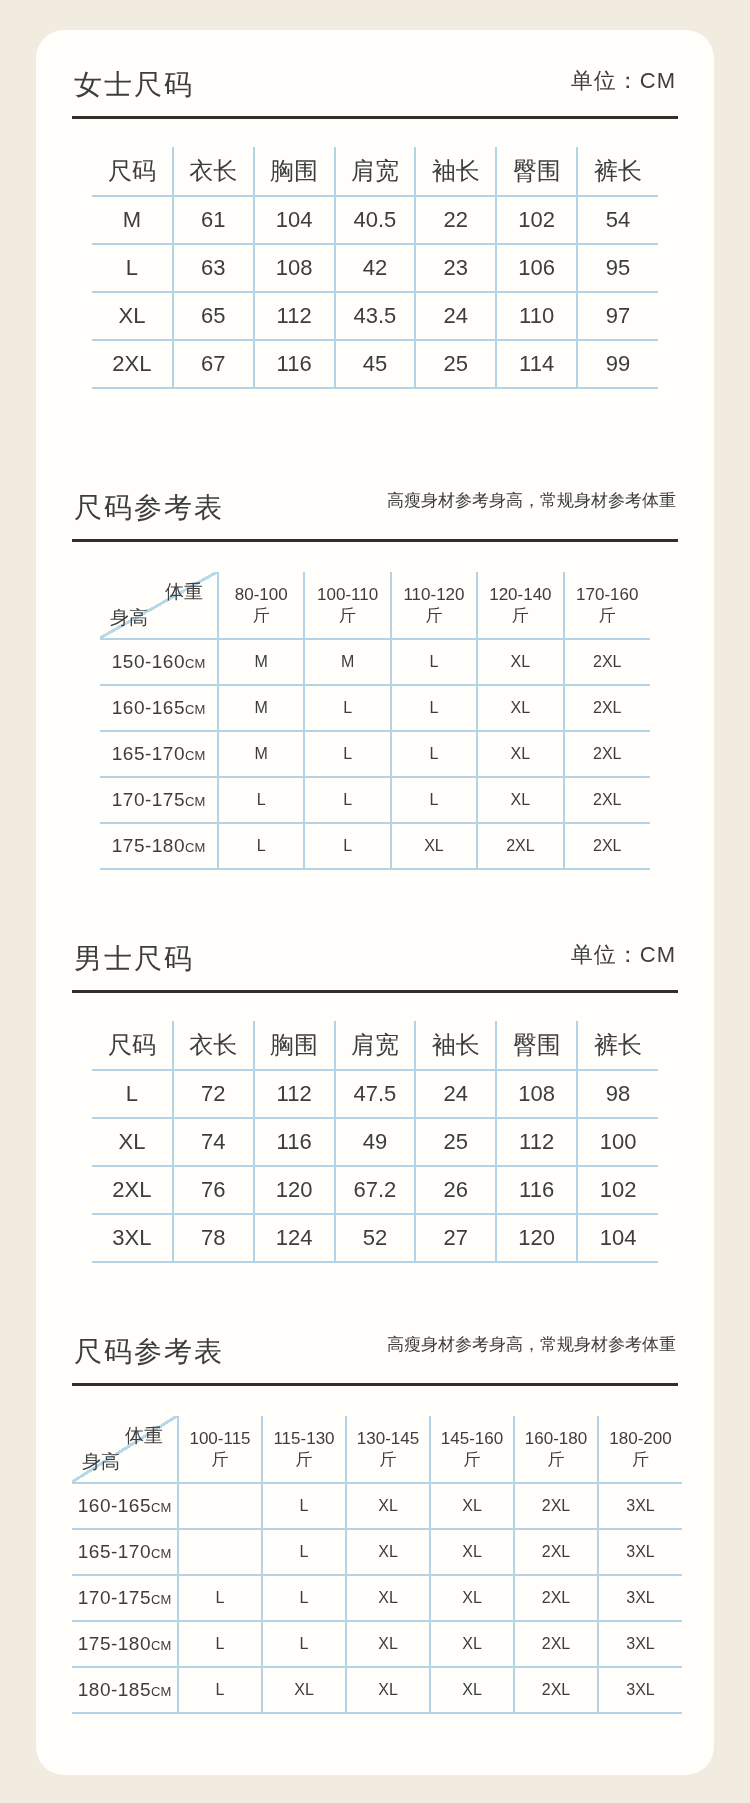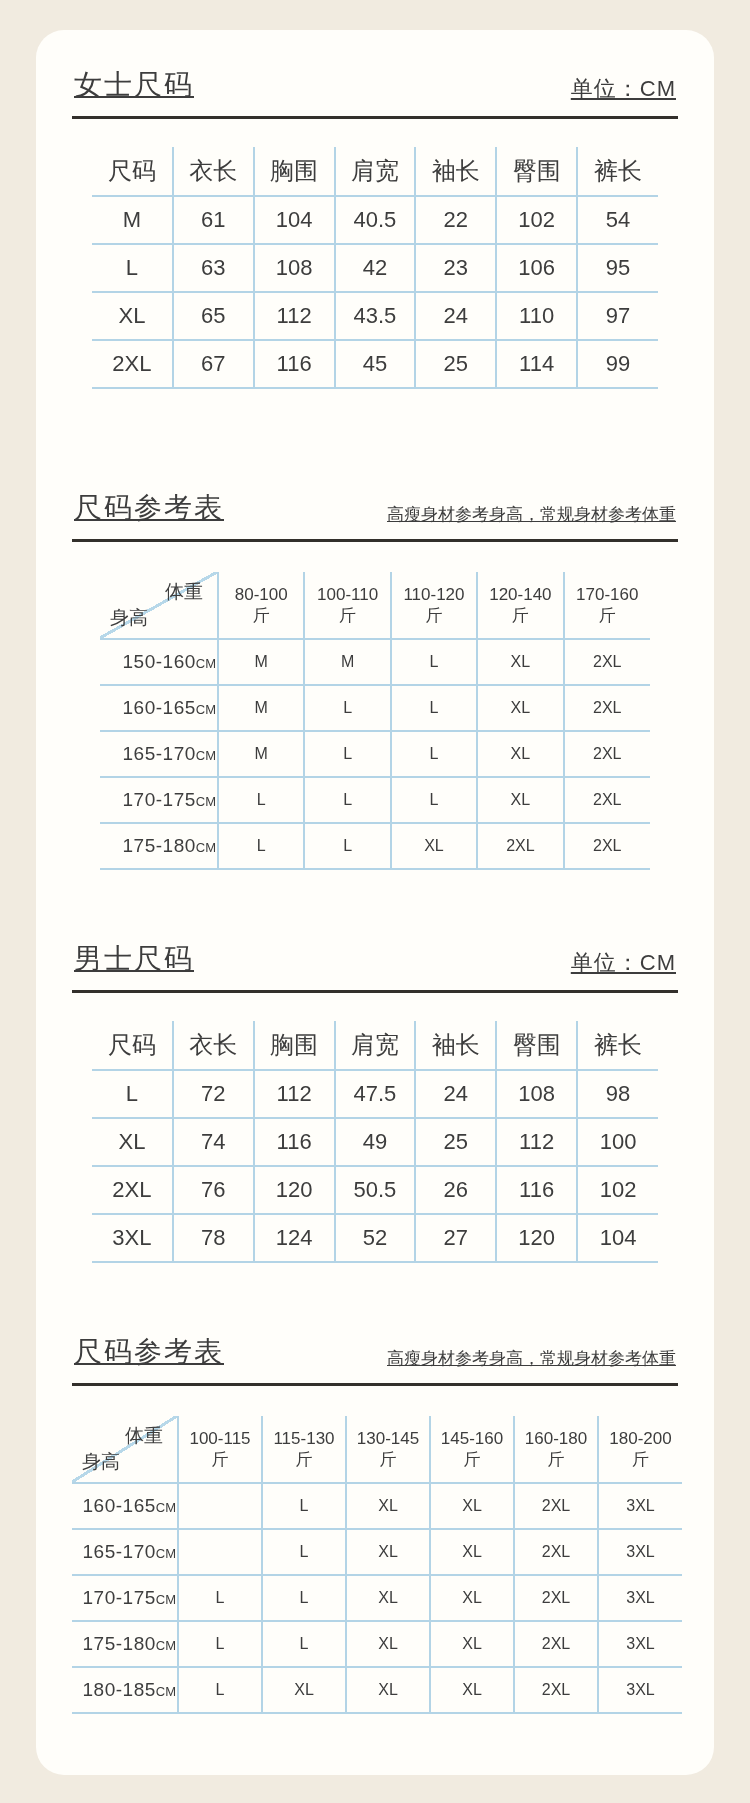--- a/index.html
+++ b/index.html
@@ -20,23 +20,22 @@
     height: 1745px;
     margin: 30px auto 0;
     background: var(--card-bg, #fffefa);
     border-radius: 28px;
     padding: 36px 22px 40px;
   }
   section { margin: 0 14px; }
   .sec-head {
     display: flex;
     justify-content: space-between;
-    align-items: flex-end;
+    align-items: flex-start;
     padding: 0 2px;
-    text-decoration: underline;
   }
   .sec-title {
     margin: 0;
     font-size: 28px;
     font-weight: 500;
     letter-spacing: 2px;
   }
   .unit {
     font-size: 22px;
     letter-spacing: 1px;
@@ -94,21 +93,21 @@
   .ref-table thead th .num,
   .ref-table thead th .unitln {
     font-size: 17px;
     font-weight: 500;
     line-height: 1.25;
   }
   .ref-table tbody th.hlabel {
     height: 42px;
     font-size: 19px;
     letter-spacing: 0.5px;
-    text-align: right;
+    text-align: center;
   }
   .ref-table tbody th.hlabel .cm {
     font-size: 13px;
     letter-spacing: 0;
   }
   .ref-table tbody td { height: 42px; font-size: 16px; }
   
   .ref-table th.corner {
     position: relative;
     border-bottom: 2px solid var(--line, #b3d4e6);
@@ -325,21 +324,21 @@
               <td>116</td>
               <td>49</td>
               <td>25</td>
               <td>112</td>
               <td>100</td>
             </tr>
             <tr>
               <td>2XL</td>
               <td>76</td>
               <td>120</td>
-              <td>50.5</td>
+              <td>67.2</td>
               <td>26</td>
               <td>116</td>
               <td>102</td>
             </tr>
             <tr>
               <td>3XL</td>
               <td>78</td>
               <td>124</td>
               <td>52</td>
               <td>27</td>

